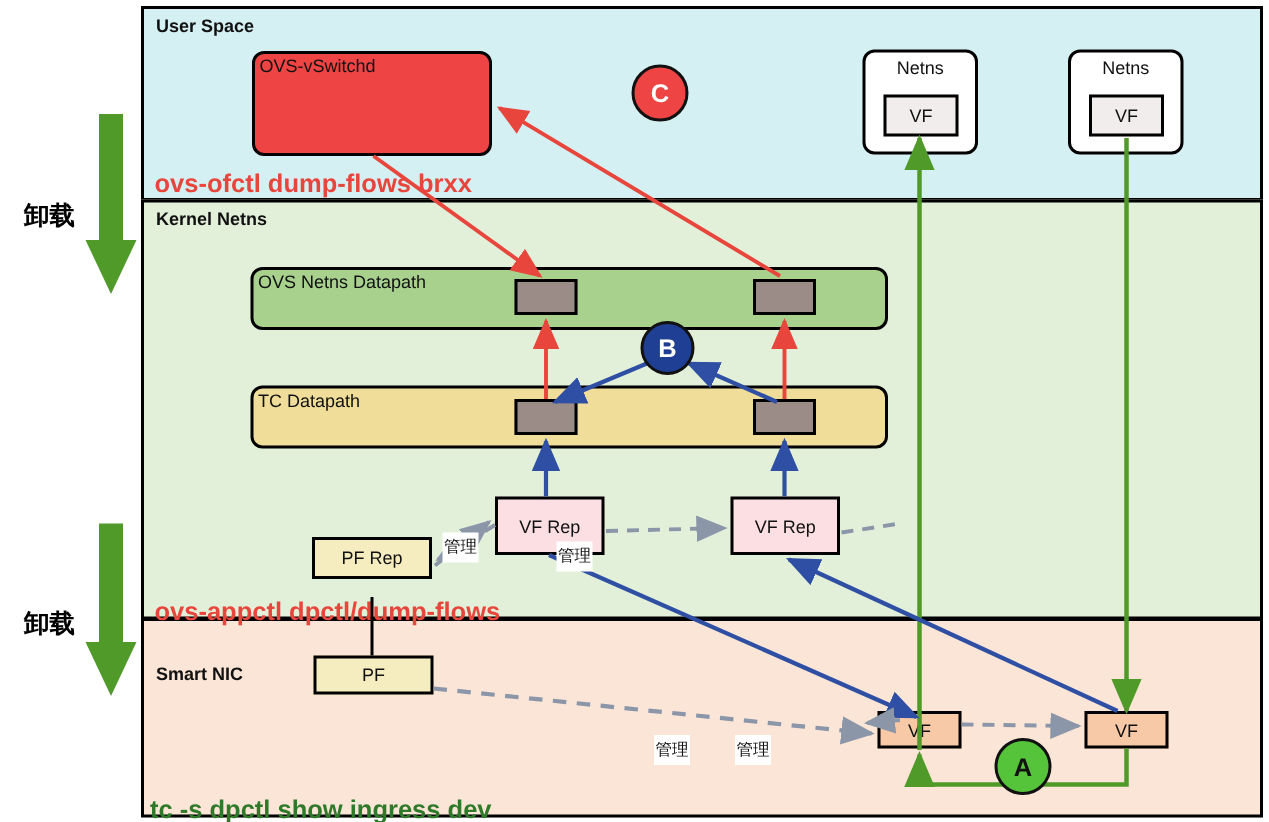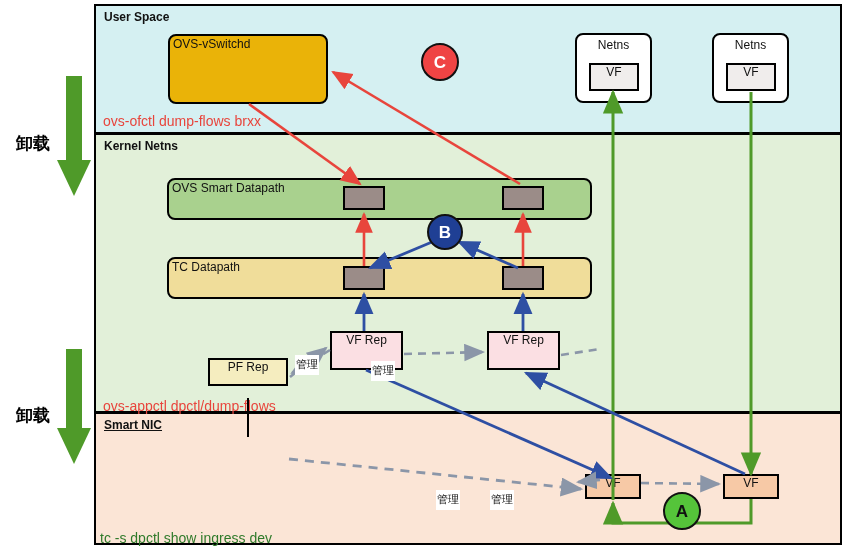--- a/index.html
+++ b/index.html
@@ -3,24 +3,24 @@
 <meta charset="utf-8">
 <style>
   html,body{margin:0;padding:0;background:#ffffff;}
   body{width:846px;height:548px;position:relative;overflow:hidden;
        font-family:"Liberation Sans","DejaVu Sans",sans-serif;}
   #stage{position:absolute;left:0;top:0;width:846px;height:488px;}
   svg#canvas{position:absolute;left:0;top:0;width:846px;height:548px;}
   
   .panel{position:absolute;border:2px solid #000;box-sizing:border-box;}
   .panel-title{position:absolute;font-size:12px;font-weight:bold;color:#111;}
-  .panel-cmd{position:absolute;font-size:14px;font-weight:normal;}
+  .panel-cmd{position:absolute;font-size:17px;font-weight:bold;}
   
   .node{position:absolute;box-sizing:border-box;border:2px solid #000;
-        display:flex;align-items:flex-start;justify-content:center;
+        display:flex;align-items:center;justify-content:center;
         font-size:12px;color:#111;}
   .node.tl{align-items:flex-start;justify-content:flex-start;padding:1px 3px;}
   .rnd{border-radius:8px;}
   .flowbox{position:absolute;box-sizing:border-box;border:2px solid #000;
            background:#9b8c88;}
   .circle{position:absolute;border-radius:50%;border:2px solid #111;
           display:flex;align-items:center;justify-content:center;
           font-weight:bold;color:#fff;box-sizing:border-box;}
   .cn{font-size:17px;line-height:1;}
   .cjk{font-family:"DejaVu Sans","Liberation Sans",sans-serif;text-align:center;}
@@ -32,61 +32,61 @@
 <body>
 
 <div id="stage">
 
   <div class="panel" style="left:94px;top:4px;width:748px;height:130px;background:#d5f0f2;"></div>
   <div class="panel" style="left:94px;top:133px;width:748px;height:280px;background:#e2f0d9;"></div>
   <div class="panel" style="left:94px;top:412px;width:748px;height:133px;background:#fbe5d6;"></div>
 
   <div class="panel-title" style="left:104px;top:10px;">User Space</div>
   <div class="panel-title" style="left:104px;top:139px;">Kernel Netns</div>
-  <div class="panel-title" style="left:104px;top:418px;text-decoration:underline;">Smart NIC</div>
+  <div class="panel-title" style="left:104px;top:442px;">Smart NIC</div>
 
   <div class="panel-cmd" style="left:103px;top:113px;color:#e8453c;">ovs-ofctl dump-flows brxx</div>
   <div class="panel-cmd" style="left:103px;top:398px;color:#e8453c;">ovs-appctl dpctl/dump-flows</div>
   <div class="panel-cmd" style="left:100px;top:530px;color:#2f7a2a;">tc -s dpctl show ingress dev</div>
 
   <svg width="846" height="548" style="position:absolute;left:0;top:0;pointer-events:none;">
     <g>
       <rect x="66" y="76" width="16" height="92" fill="#4f9a29"></rect>
       <polygon points="57,160 91,160 74,196" fill="#4f9a29"></polygon>
     </g>
     <g>
       <rect x="66" y="349" width="16" height="86" fill="#4f9a29"></rect>
       <polygon points="57,428 91,428 74,464" fill="#4f9a29"></polygon>
     </g>
   </svg>
   <div class="offload cjk" style="left:16px;top:132px;">卸载</div>
   <div class="offload cjk" style="left:16px;top:404px;">卸载</div>
 
-  <div class="node tl rnd" style="left:168px;top:34px;width:160px;height:70px;background:#eab308;">
+  <div class="node tl rnd" style="left:168px;top:34px;width:160px;height:70px;background:#ef4444;">
     <span>OVS-vSwitchd</span>
   </div>
 
   <div class="node rnd" style="left:575px;top:33px;width:77px;height:70px;background:#ffffff;
               align-items:flex-start;padding-top:3px;">
     <span>Netns</span>
   </div>
   <div class="node" style="left:589px;top:63px;width:50px;height:28px;background:#f0edec;">
     <span>VF</span>
   </div>
 
   <div class="node rnd" style="left:712px;top:33px;width:77px;height:70px;background:#ffffff;
               align-items:flex-start;padding-top:3px;">
     <span>Netns</span>
   </div>
   <div class="node" style="left:726px;top:63px;width:50px;height:28px;background:#f0edec;">
     <span>VF</span>
   </div>
 
   <div class="node tl rnd" style="left:167px;top:178px;width:425px;height:42px;background:#a9d18e;">
-    <span>OVS Smart Datapath</span>
+    <span>OVS Netns Datapath</span>
   </div>
 
   <div class="node tl rnd" style="left:167px;top:257px;width:425px;height:42px;background:#f0dd9a;">
     <span>TC Datapath</span>
   </div>
 
   <div class="flowbox" style="left:343px;top:186px;width:42px;height:24px;"></div>
   <div class="flowbox" style="left:502px;top:186px;width:42px;height:24px;"></div>
   <div class="flowbox" style="left:343px;top:266px;width:42px;height:24px;"></div>
   <div class="flowbox" style="left:502px;top:266px;width:42px;height:24px;"></div>
@@ -95,20 +95,23 @@
     <span>VF Rep</span>
   </div>
   <div class="node" style="left:487px;top:331px;width:73px;height:39px;background:#fbdfe3;">
     <span>VF Rep</span>
   </div>
 
   <div class="node" style="left:208px;top:358px;width:80px;height:28px;background:#f5edbf;">
     <span>PF Rep</span>
   </div>
 
+  <div class="node" style="left:209px;top:437px;width:80px;height:26px;background:#f5edbf;">
+    <span>PF</span>
+  </div>
 
   <div class="node" style="left:585px;top:474px;width:56px;height:25px;background:#f7c9a6;">
     <span>VF</span>
   </div>
   <div class="node" style="left:723px;top:474px;width:56px;height:25px;background:#f7c9a6;">
     <span>VF</span>
   </div>
 
   <svg id="canvas" viewBox="0 0 846 548">
     <defs>

